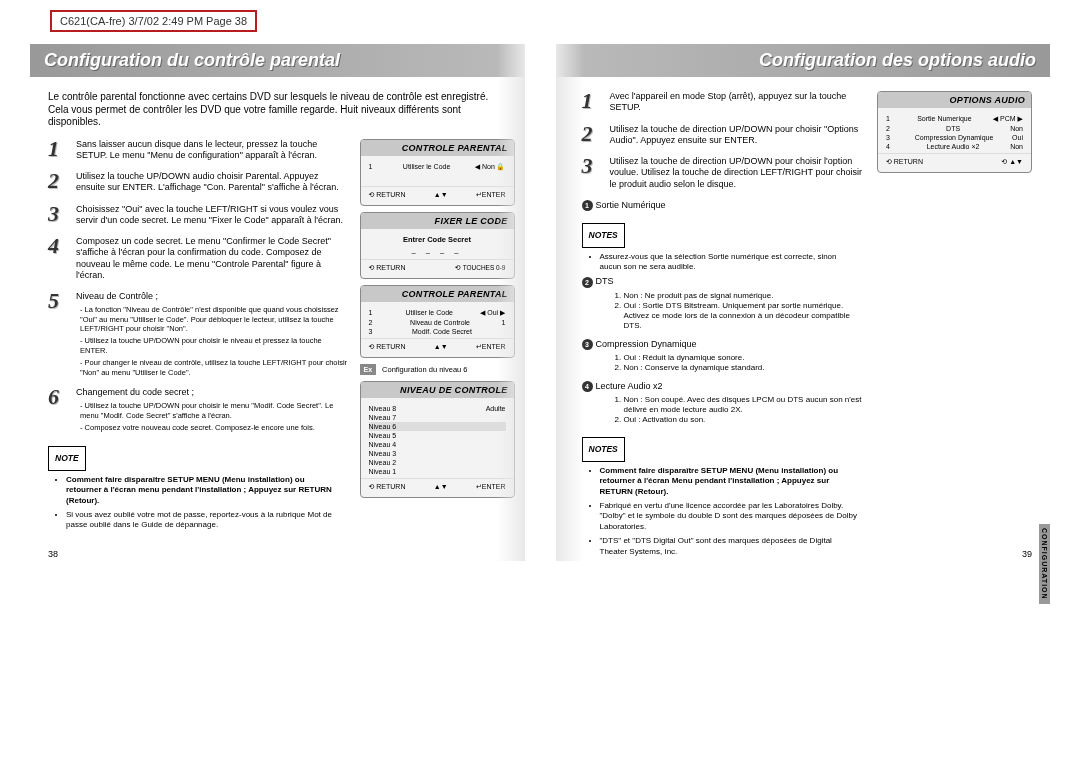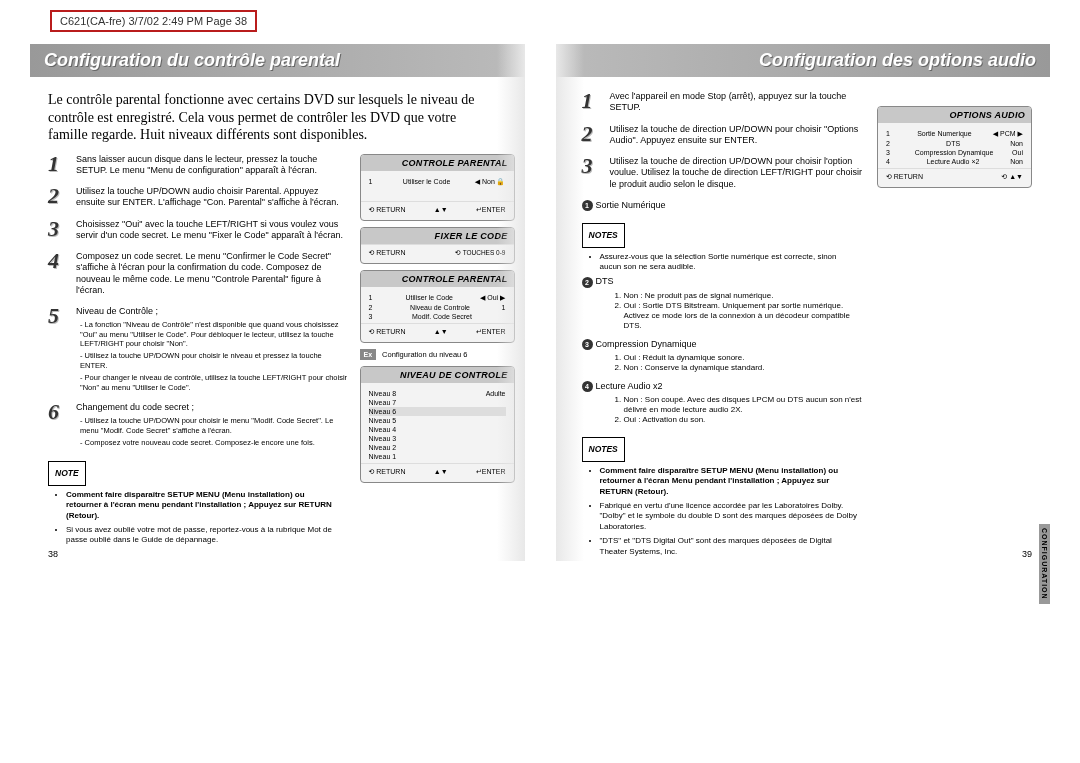--- a/index.html
+++ b/index.html
@@ -5,21 +5,21 @@
   * { box-sizing: border-box; margin: 0; padding: 0; }
   body { font-family: Arial, Helvetica, sans-serif; background: #fff; width: 1080px; height: 763px; overflow: hidden; position: relative; }
   .header-meta { font-size: 11px; color: #333; padding: 12px 0 0 60px; border: 2px solid #b91c1c; display: inline-block; padding: 3px 8px; margin: 10px 0 0 50px;}
   .spread { display: flex; width: 1020px; margin: 12px auto 0; gap: 31px; }
   .page { flex: 1; position: relative; }
   .page-gradient-left { position: absolute; right: 0; top: 0; bottom: 0; width: 28px; background: linear-gradient(to right, transparent, #e8e8e8);}
   .page-gradient-right { position: absolute; left: 0; top: 0; bottom: 0; width: 28px; background: linear-gradient(to left, transparent, #e8e8e8);}
   .title-bar { background: linear-gradient(to right,#999, #bbb); padding: 6px 14px; margin-bottom: 14px;}
   .title-bar-r { background: linear-gradient(to left,#999, #bbb);}
   .title-bar h1 { font-size: 18px; font-style: italic; font-weight: bold; color: #fff; text-shadow: 1px 1px 0 #666; }
-  .intro { font-size: 14px; line-height: 1.25; margin: 6px 28px 10px 18px; font-family: Liberation Serif, serif; }
+  .intro { font-size: 10px; line-height: 1.25; margin: 6px 28px 10px 18px; }
   .cols { display: flex; gap: 10px; padding: 0 10px 0 18px;}
   .col-text { flex: 1.05; font-size: 9px; line-height: 1.25; }
   .col-shots { width: 155px; }
   .step { display: flex; gap: 6px; margin-bottom: 10px; }
   .snum { font-family: Georgia, serif; font-style: italic; font-weight: bold; font-size: 22px; color: #333; text-shadow: 1px 1px 0 #bbb; width: 22px; flex-shrink:0; line-height:0.9;}
   .sbody { flex: 1; }
   .sbody .sub { font-size: 7.5px; margin-top: 3px; line-height:1.25; margin-left:4px;}
   .sbody .sub::before { content:"- "; }
   .scr { border: 1px solid #888; border-radius: 4px; margin-bottom: 6px; background: #f3f3f3; font-size: 7.5px; overflow:hidden;}
   .scr-title { background: #c8c8c8; text-align:right; font-weight:bold; font-style:italic; font-size:9px; padding:3px 6px; letter-spacing:0.3px;}
@@ -34,21 +34,21 @@
   .scr-ex .exbox { background:#888; color:#fff; padding:2px 4px; font-weight:bold; font-size:7px;}
   .notebox { border: 1px solid #000; display:inline-block; padding:6px 6px; font-style:italic; font-weight:bold; font-size:8.5px; margin:4px 0 4px;}
   ul.notes { font-size: 8px; line-height:1.3; margin-left:18px; list-style: disc; margin-right:10px;}
   ul.notes li { margin-bottom:4px;}
   .pnum { position:absolute; bottom:2px; font-size:9px; }
   .pnum-l { left: 18px; }
   .pnum-r { right: 18px; }
   
   .cols-r { display:flex; gap:10px; padding:0 18px 0 26px;}
   .col-r-text { flex:1.5; font-size:9px; line-height:1.25;}
-  .col-r-shot { width:155px;margin-top:15px;}
+  .col-r-shot { width:155px;}
   .bullet-circle { display:inline-block; width:11px; height:11px; border-radius:50%; background:#333; color:#fff; font-size:7px; text-align:center; line-height:11px; font-weight:bold; vertical-align:middle; margin-right:3px;}
   .detail-block { margin-left: 30px; font-size:8px; line-height:1.25; margin-bottom:8px;}
   .detail-block .hdr { font-size:9px; margin-left:-30px; margin-bottom:3px;}
   .detail-block ol { list-style:decimal; margin-left:12px;}
   .sidetab { position:absolute; right:0; top:480px; background:#999; color:#000; font-size:7px; font-weight:bold; padding:4px 2px; writing-mode:vertical-rl; letter-spacing:1px;}
 </style>
 </head>
 <body>
 
 
@@ -116,20 +116,24 @@
               </div>
             </div>
           <div class="scr-foot">
               <span>RETURN</span>
               <span class="r2"></span>
               <span class="r3">ENTER</span>
             </div>
         </div>
         <div class="scr">
           <div class="scr-title">FIXER LE CODE</div>
+          <div class="scr-body" style="text-align:center">
+              <div style="font-weight:bold">Entrer Code Secret</div>
+              <div style="letter-spacing:4px; margin-top:4px;">– – – –</div>
+            </div>
           <div class="scr-foot">
               <span>RETURN</span>
               <span style="font-size:6.5px">TOUCHES 0-9</span>
             </div>
         </div>
         <div class="scr">
           <div class="scr-title">CONTROLE PARENTAL</div>
           <div class="scr-body">
             <div class="scr-row">
                 <span class="n">1</span>

